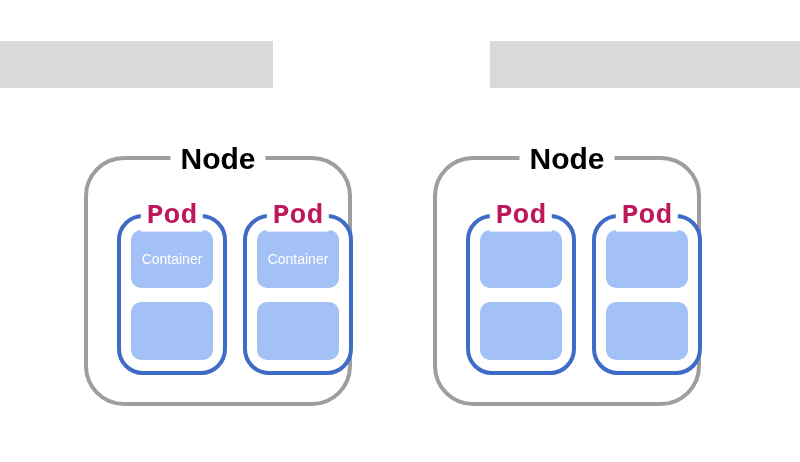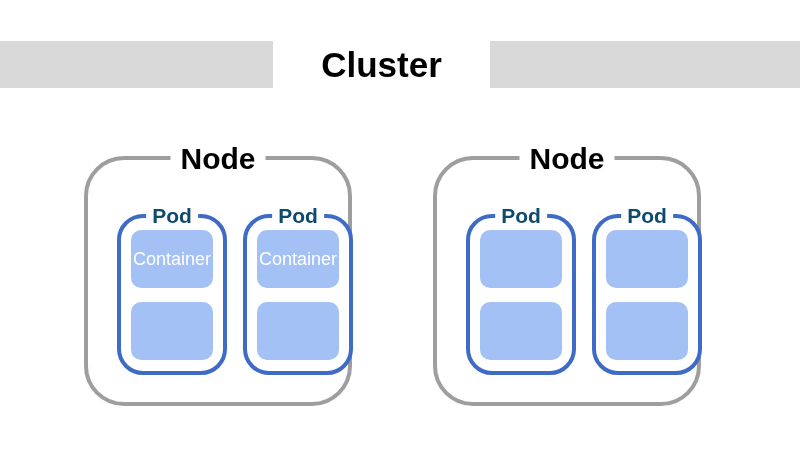--- a/index.html
+++ b/index.html
@@ -81,51 +81,51 @@
   }
   .pod-0 { left: 29px;  }
   .pod-1 { left: 155px; }
   .pod-label {
     position: absolute;
     top: -2px;
     left: 50%;
     transform: translate(-50%, -50%);
     background: #ffffff;
     padding: 0 6px;
-    font-size: 21px;
+    font-size: 28px;
     font-weight: bold;
-    color: #0c4a6e;
+    color: #be185d;
     white-space: nowrap;
     line-height: 1.1;
+    font-family: Liberation Mono, monospace;
   }
 
   
   .container-box {
     margin: 14px 10px 0;
     height: 58px;
     background: #a3c1f5;
     border-radius: 10px;
     display: flex;
     align-items: center;
     justify-content: center;
   }
   .container-box.first { margin-top: 12px; }
   .container-label {
-    font-size: 18px;
+    font-size: 14px;
     color: #ffffff;
     white-space: nowrap;
   }
 </style>
 </head>
 <body>
 
 <div class="stage">
 
   <div class="bar bar-left"></div>
-  <div class="cluster-title">Cluster</div>
   <div class="bar bar-right"></div>
 
   <div class="node node-0">
     <span class="node-label">Node</span>
 
     <div class="pod pod-0">
       <span class="pod-label">Pod</span>
       <div class="container-box first">
         <span class="container-label">Container</span>
       </div>

